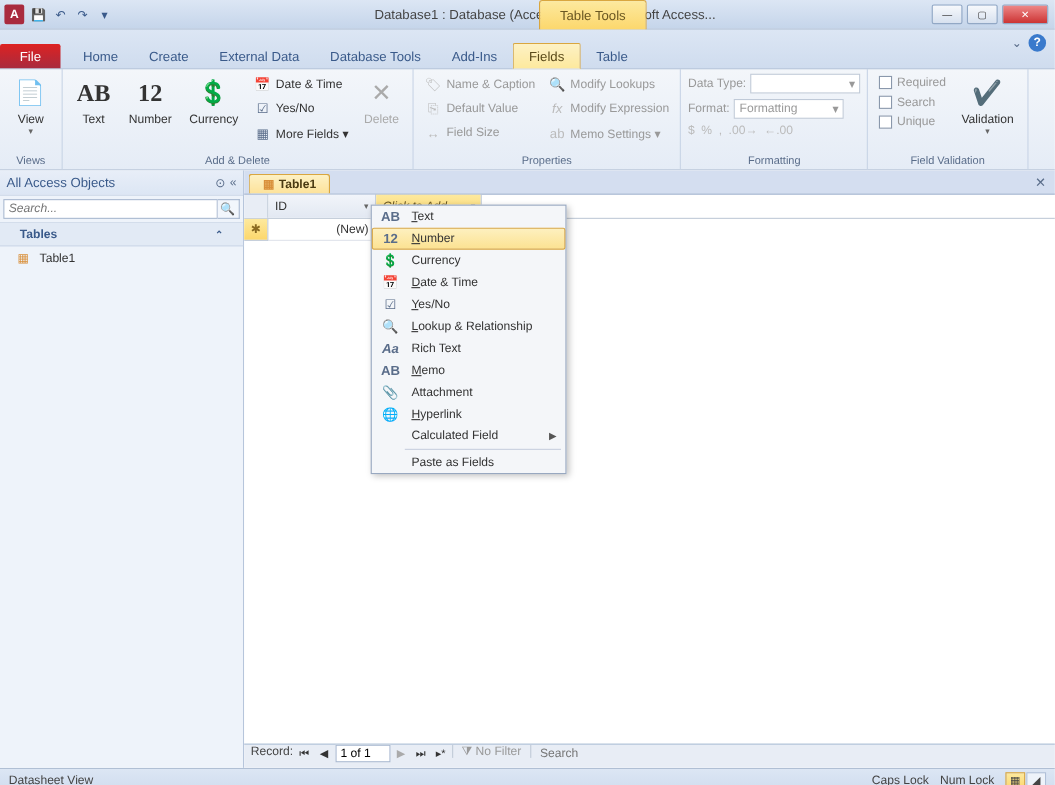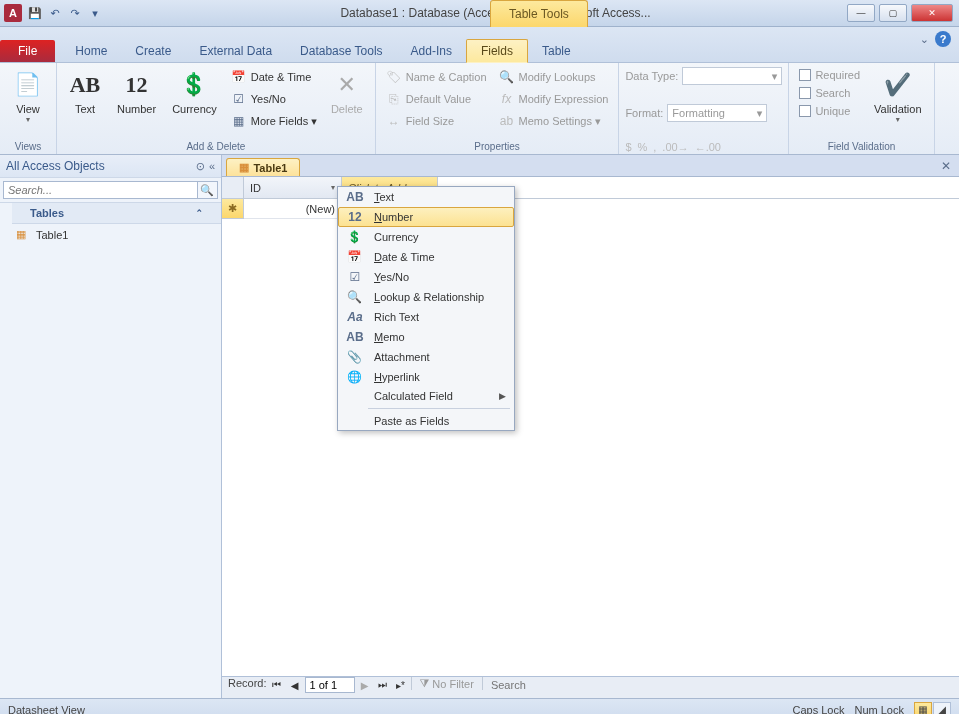--- a/index.html
+++ b/index.html
@@ -44,21 +44,21 @@
 .chk { width: 12px; height: 12px; border: 1px solid #8a98ac; background: #fff; display: inline-block; }
 
 
 .work-area { display: flex; height: 543px; }
 .nav-pane { width: 222px; background: #eef3fa; border-right: 1px solid #b0c0d8; display: flex; flex-direction: column; }
 .nav-header { display: flex; align-items: center; justify-content: space-between; padding: 4px 6px; border-bottom: 1px solid #cdd8e8; background: linear-gradient(#e8eef8, #dce6f4); }
 .nav-header-title { color: #3a5a8a; font-size: 12px; }
 .nav-search { padding: 3px; border-bottom: 1px solid #cdd8e8; display: flex; }
 .nav-search input { flex: 1; border: 1px solid #a8b8d0; padding: 2px 4px; font-style: italic; color: #888; font-size: 11px; }
 .nav-search-btn { width: 20px; border: 1px solid #a8b8d0; border-left: none; background: #f2f6fc; display: flex; align-items: center; justify-content: center; color: #3a5a8a; }
-.nav-group-header { padding: 4px 18px; color: #3a5a8a; font-weight: bold; background: #e2eaf5; border-bottom: 1px solid #cdd8e8; display: flex; justify-content: space-between; align-items: center; font-size: 11px; margin-left: 12px; }
+.nav-group-header { padding: 4px 18px; color: #3a5a8a; font-weight: bold; background: #e2eaf5; border-bottom: 1px solid #cdd8e8; display: flex; justify-content: space-between; align-items: center; font-size: 11px; }
 .nav-item { padding: 4px 16px; display: flex; align-items: center; gap: 6px; color: #333; cursor: pointer; font-size: 11px; }
 .nav-item .icon { width: 14px; height: 14px; color: #d98f3a; }
 
 
 .datasheet-area { flex: 1; display: flex; flex-direction: column; background: #fff; position: relative; }
 .tab-row { height: 22px; background: #d4def0; display: flex; align-items: flex-end; padding-left: 4px; border-bottom: 1px solid #a8b8d0; position: relative; }
 .doc-tab { background: linear-gradient(#fdf1c4, #fde29a); border: 1px solid #d9a63f; border-bottom: none; padding: 2px 12px; display: flex; align-items: center; gap: 4px; font-size: 11px; font-weight: bold; color: #4a3a12; border-radius: 3px 3px 0 0; }
 .doc-tab .icon { color: #d98f3a; }
 .close-doc { position: absolute; right: 8px; top: 4px; color: #5a6d8a; cursor: pointer; font-size: 12px; }
 .grid-header { display: flex; height: 22px; border-bottom: 1px solid #c0cad8; }
@@ -208,21 +208,21 @@
             <span class="icon">ab</span>
             <span>Memo Settings ▾</span>
           </div>
       </div>
     </div>
     <div class="ribbon-group-label">Properties</div>
   </div>
 
   <div class="ribbon-group">
     <div class="ribbon-group-content">
-      <div class="small-btn-stack" style="gap:19px">
+      <div class="small-btn-stack" style="gap:5px">
         <div class="field-row">
             <span>Data Type:</span>
             <div class="combo">
               <span></span>
               <span>▾</span>
             </div>
           </div>
         <div class="field-row">
             <span>Format:</span>
             <div class="combo">

